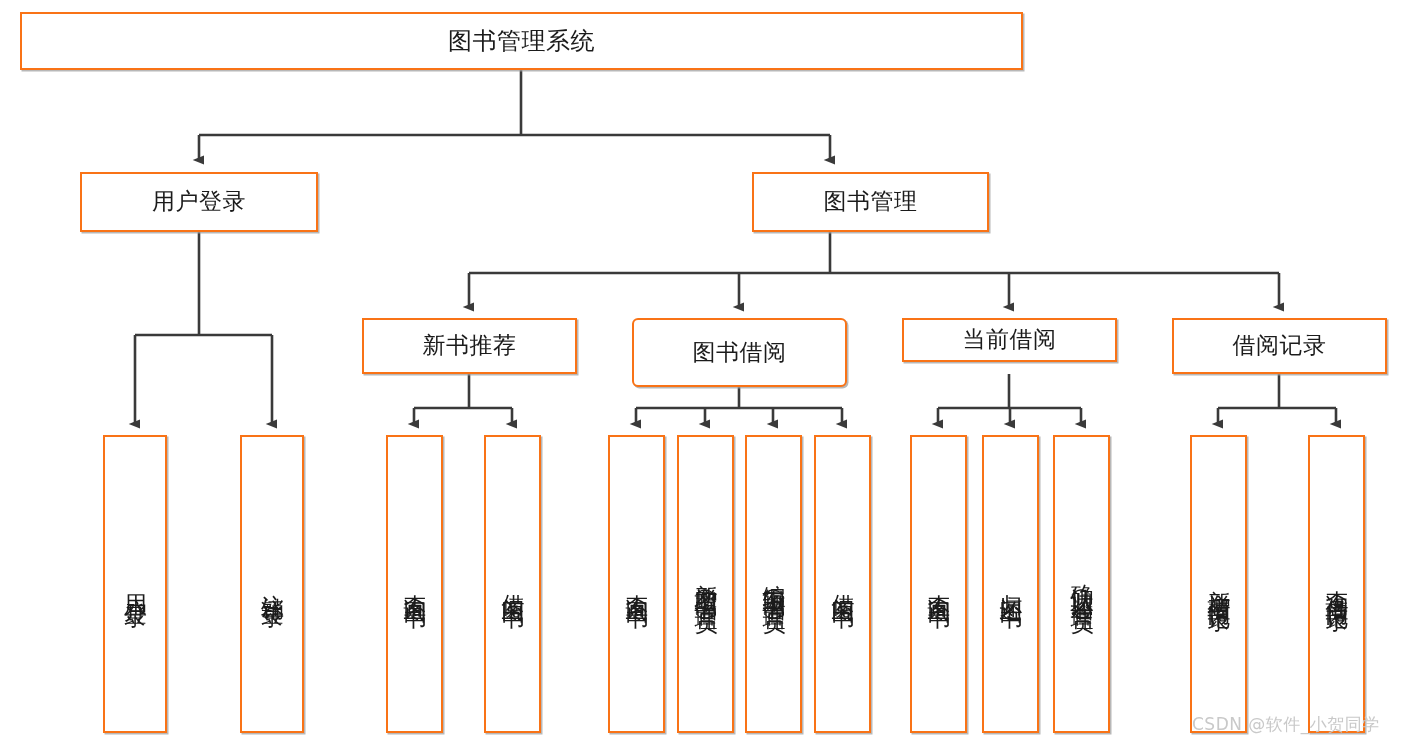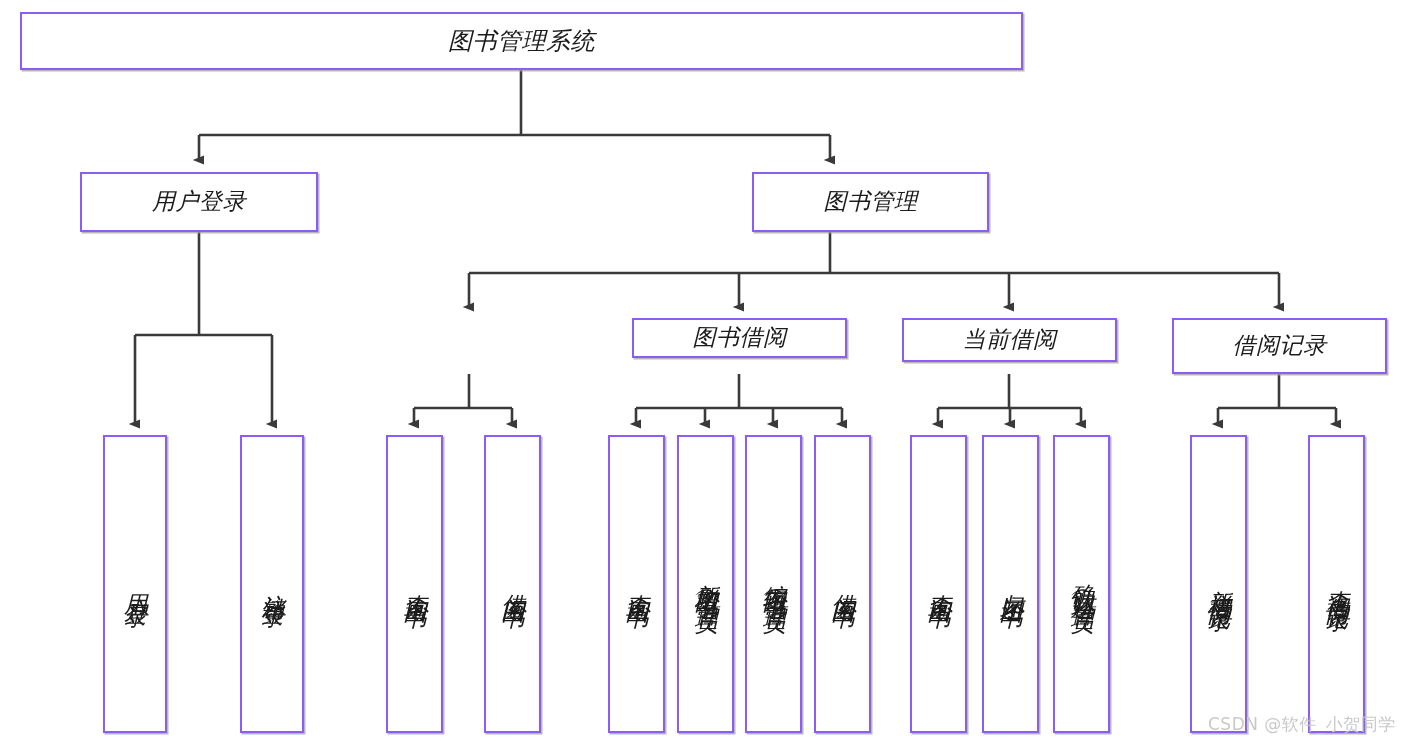--- a/index.html
+++ b/index.html
@@ -23,27 +23,26 @@
     left: 0;
     top: 0;
     width: 1405px;
     height: 747px;
     pointer-events: none;
   }
   .node {
     position: absolute;
     box-sizing: border-box;
     background: #ffffff;
-    border: 2px solid #8b5cf6;
+    border: 2px solid #f97316;
     box-shadow: 1.5px 1.5px 0 0 rgba(160,160,160,0.75);
     display: flex;
     align-items: center;
     justify-content: center;
     color: #1b1b1b;
-    font-style: italic;
   }
   .node .lbl {
     display: block;
     text-align: center;
     line-height: 1.18;
     white-space: pre;
   }
   
   .node.h .lbl {
     font-size: 23px;
@@ -133,21 +132,24 @@
     <span class="lbl">图书管理系统</span>
   </div>
 
   <div class="node h" style="left:80px; top:172px; width:238px; height:60px;">
     <span class="lbl">用户登录</span>
   </div>
   <div class="node h" style="left:711px; top:172px; width:237px; height:60px;margin-left:41px;">
     <span class="lbl">图书管理</span>
   </div>
 
-  <div class="node h" style="left:632px; top:318px; width:215px; height:40px;">
+  <div class="node h" style="left:362px; top:318px; width:215px; height:56px;">
+    <span class="lbl">新书推荐</span>
+  </div>
+  <div class="node h" style="left:632px; top:318px; width:215px; height:69px;border-radius:6px;">
     <span class="lbl">图书借阅</span>
   </div>
   <div class="node h" style="left:902px; top:318px; width:215px; height:44px;">
     <span class="lbl">当前借阅</span>
   </div>
   <div class="node h" style="left:1172px; top:318px; width:215px; height:56px;">
     <span class="lbl">借阅记录</span>
   </div>
 
   <div class="node v" style="left:103px; top:435px; width:64px; height:298px;">
@@ -187,15 +189,15 @@
     <span class="lbl">确认归还（管理员）</span>
   </div>
 
   <div class="node v" style="left:1190px; top:435px; width:57px; height:298px;">
     <span class="lbl">新增借阅记录</span>
   </div>
   <div class="node v" style="left:1308px; top:435px; width:57px; height:298px;">
     <span class="lbl">查询借阅记录</span>
   </div>
 
-  <div class="watermark" style="left:1192px; top:713px;padding-left:16px;">CSDN @软件_小贺同学</div>
+  <div class="watermark" style="left:1192px; top:713px;">CSDN @软件_小贺同学</div>
 
 </div>
 
 </body></html>

